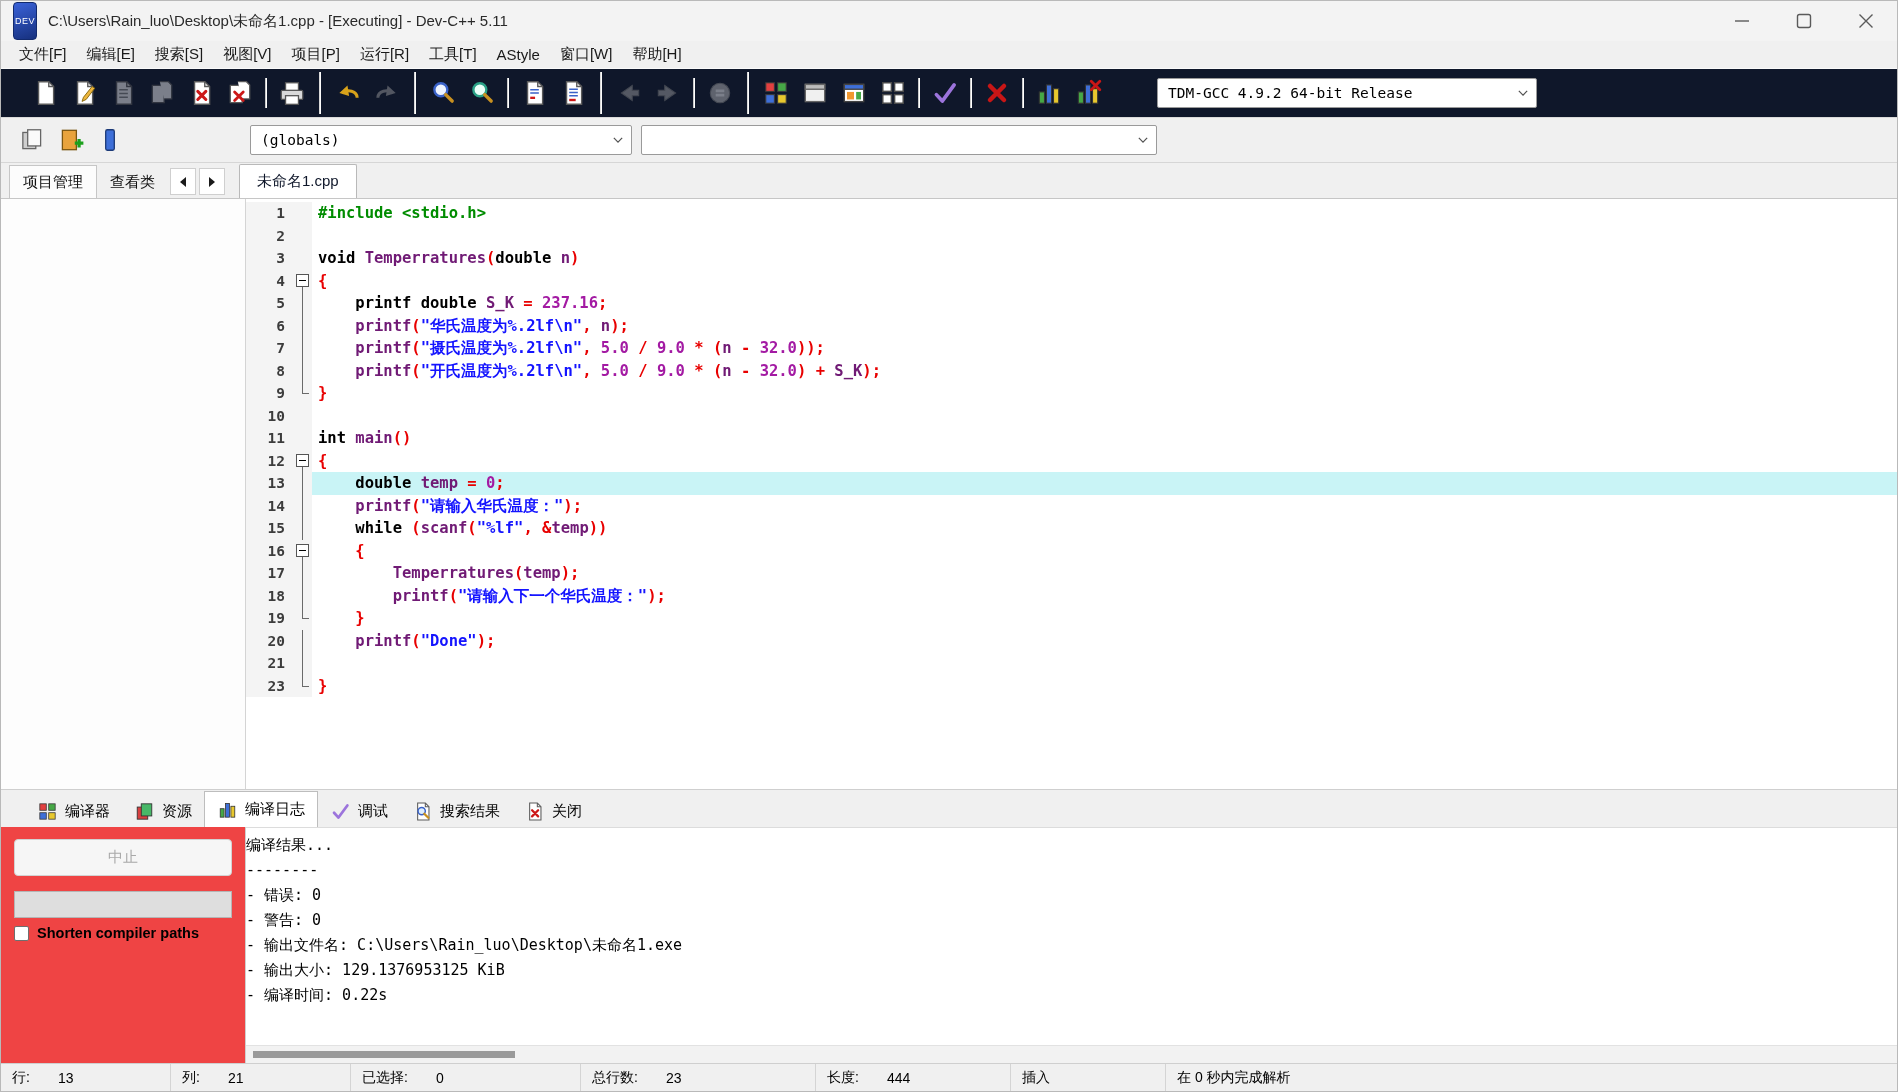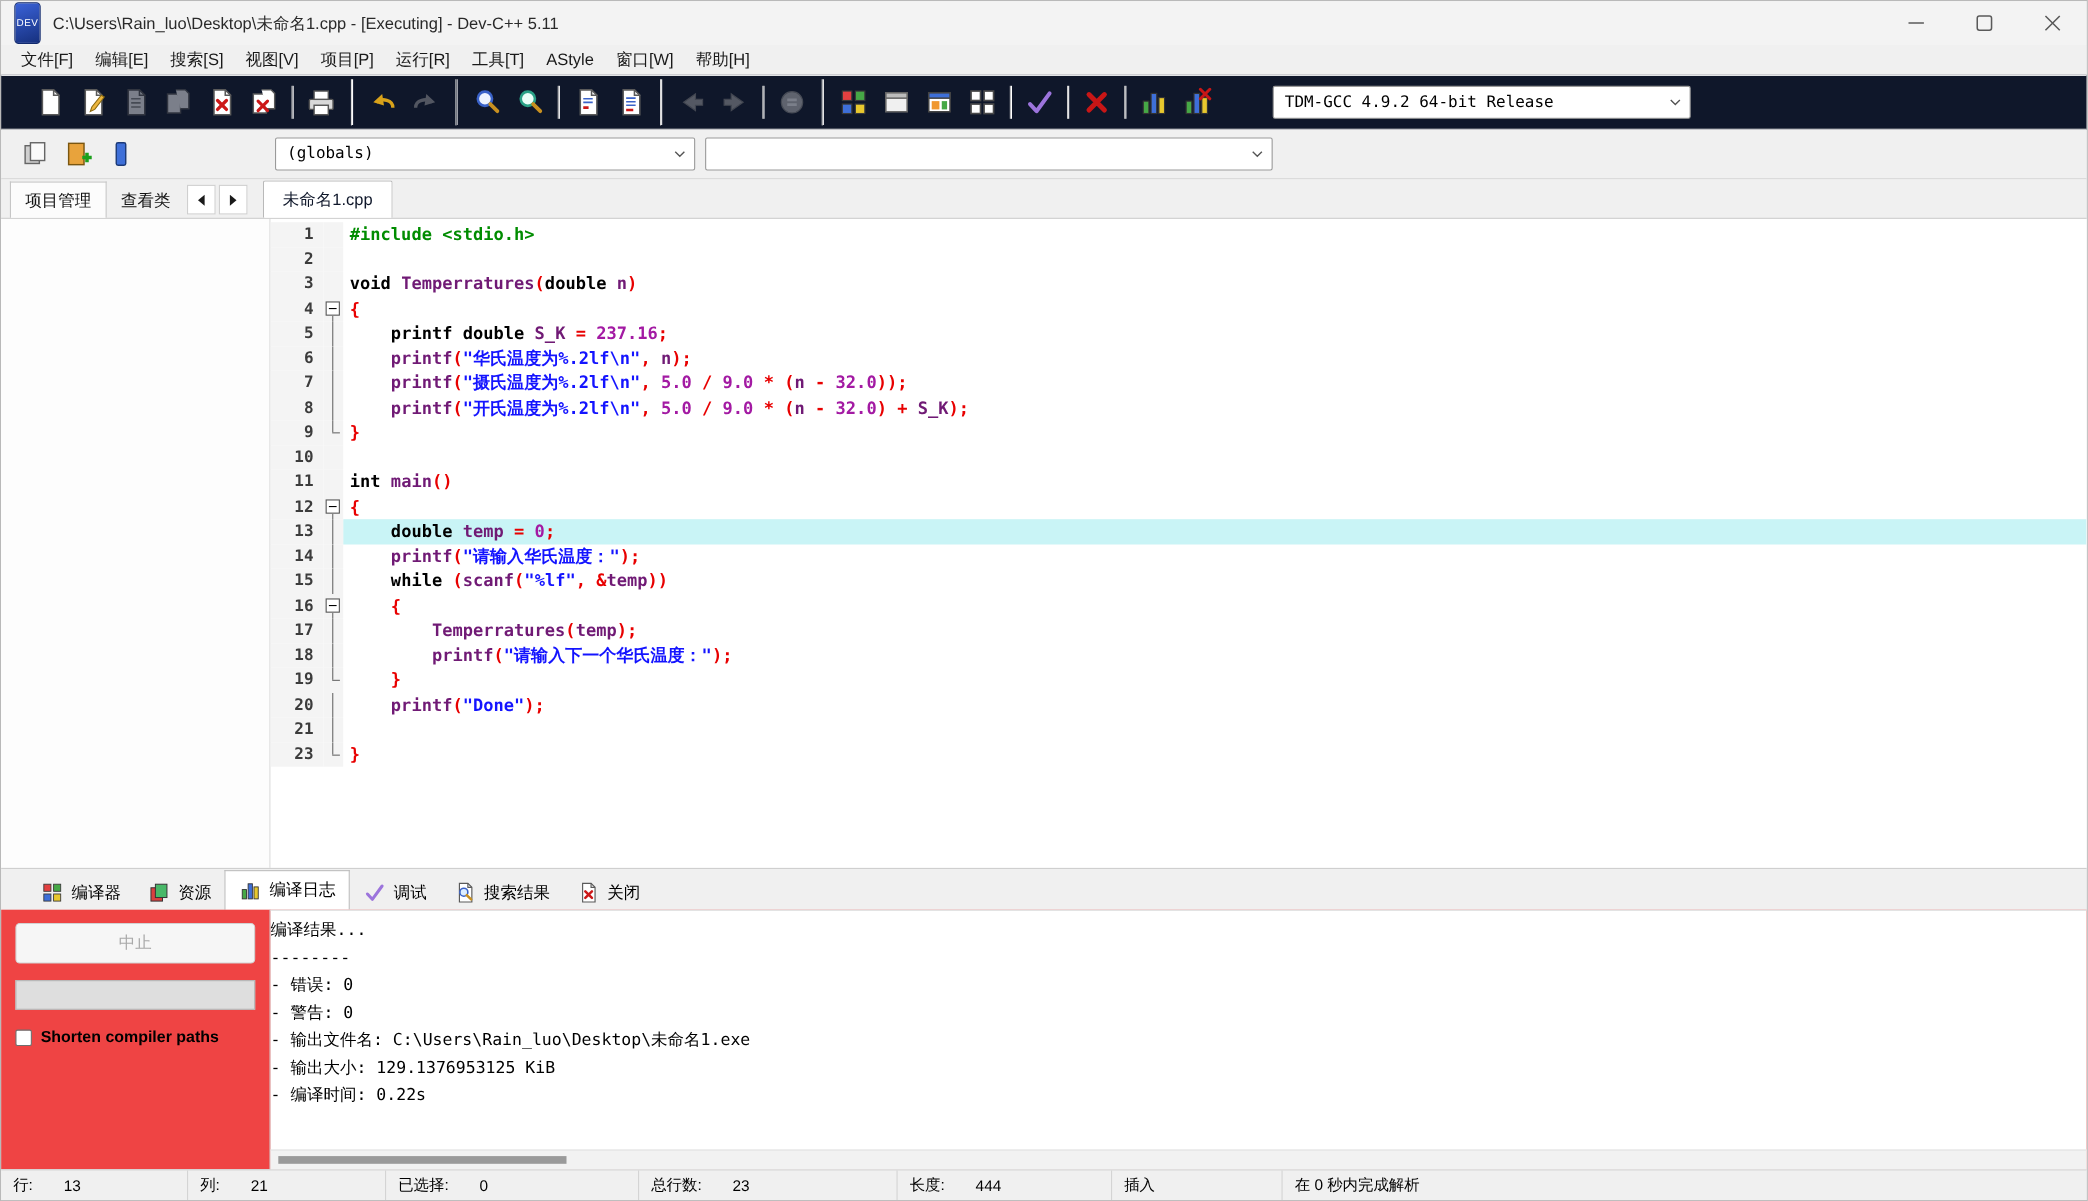--- a/index.html
+++ b/index.html
@@ -63,21 +63,21 @@
   
   .btabs{height:38px;display:flex;align-items:flex-end;background:#f0f0f0;border-top:1px solid #cfcfcf;padding-left:24px;flex:none}
   .btab{display:flex;align-items:center;gap:7px;height:32px;padding:0 12px;font-size:15px;color:#000;white-space:nowrap}
   .btab.active{background:#fff;border:1px solid #bdbdbd;border-bottom:none;height:36px}
 
   
   .bpanel{height:236px;display:flex;background:#ef4444;flex:none}
   .bleft{width:245px;flex:none;border-right:1px solid #cfcfcf;padding:12px 13px}
   .abort-btn{width:100%;height:37px;border:1px solid #d2d2d2;background:#f6f6f6;color:#a9a9a9;font-size:15px;border-radius:4px;display:flex;align-items:center;justify-content:center}
   .progress{margin-top:15px;height:27px;background:#dedede;border:1px solid #b5b5b5}
-  .shorten{margin-top:17px;display:flex;align-items:center;gap:8px;font-size:14.5px;font-weight:600;color:#000}
+  .shorten{margin-top:7px;display:flex;align-items:center;gap:8px;font-size:14.5px;font-weight:600;color:#000}
   .checkbox{width:15px;height:15px;border:1px solid #6f6f6f;background:#fff;border-radius:2px;flex:none}
   .blog{flex:1;display:flex;flex-direction:column;background:#fff;border-top:1px solid #dcdcdc;min-width:0}
   .log-content{flex:1;padding:5px 0;font-family:"DejaVu Sans Mono",monospace;font-size:15px;line-height:25px;white-space:pre;color:#000}
   .hscroll{height:18px;background:#f2f2f2;border-top:1px solid #e2e2e2;position:relative;flex:none}
   .hthumb{position:absolute;left:7px;top:5px;width:262px;height:7px;background:#9a9a9a}
 
   
   .statusbar{height:28px;display:flex;align-items:center;background:#f0f0f0;border-top:1px solid #cfcfcf;font-size:14px;color:#000;flex:none}
   .sseg{height:100%;display:flex;align-items:center;padding:0 11px;border-right:1px solid #d4d4d4;gap:28px;white-space:nowrap}
   .s0{width:170px}.s1{width:180px}.s2{width:230px}.s3{width:235px}.s4{width:195px}.s5{width:155px}

